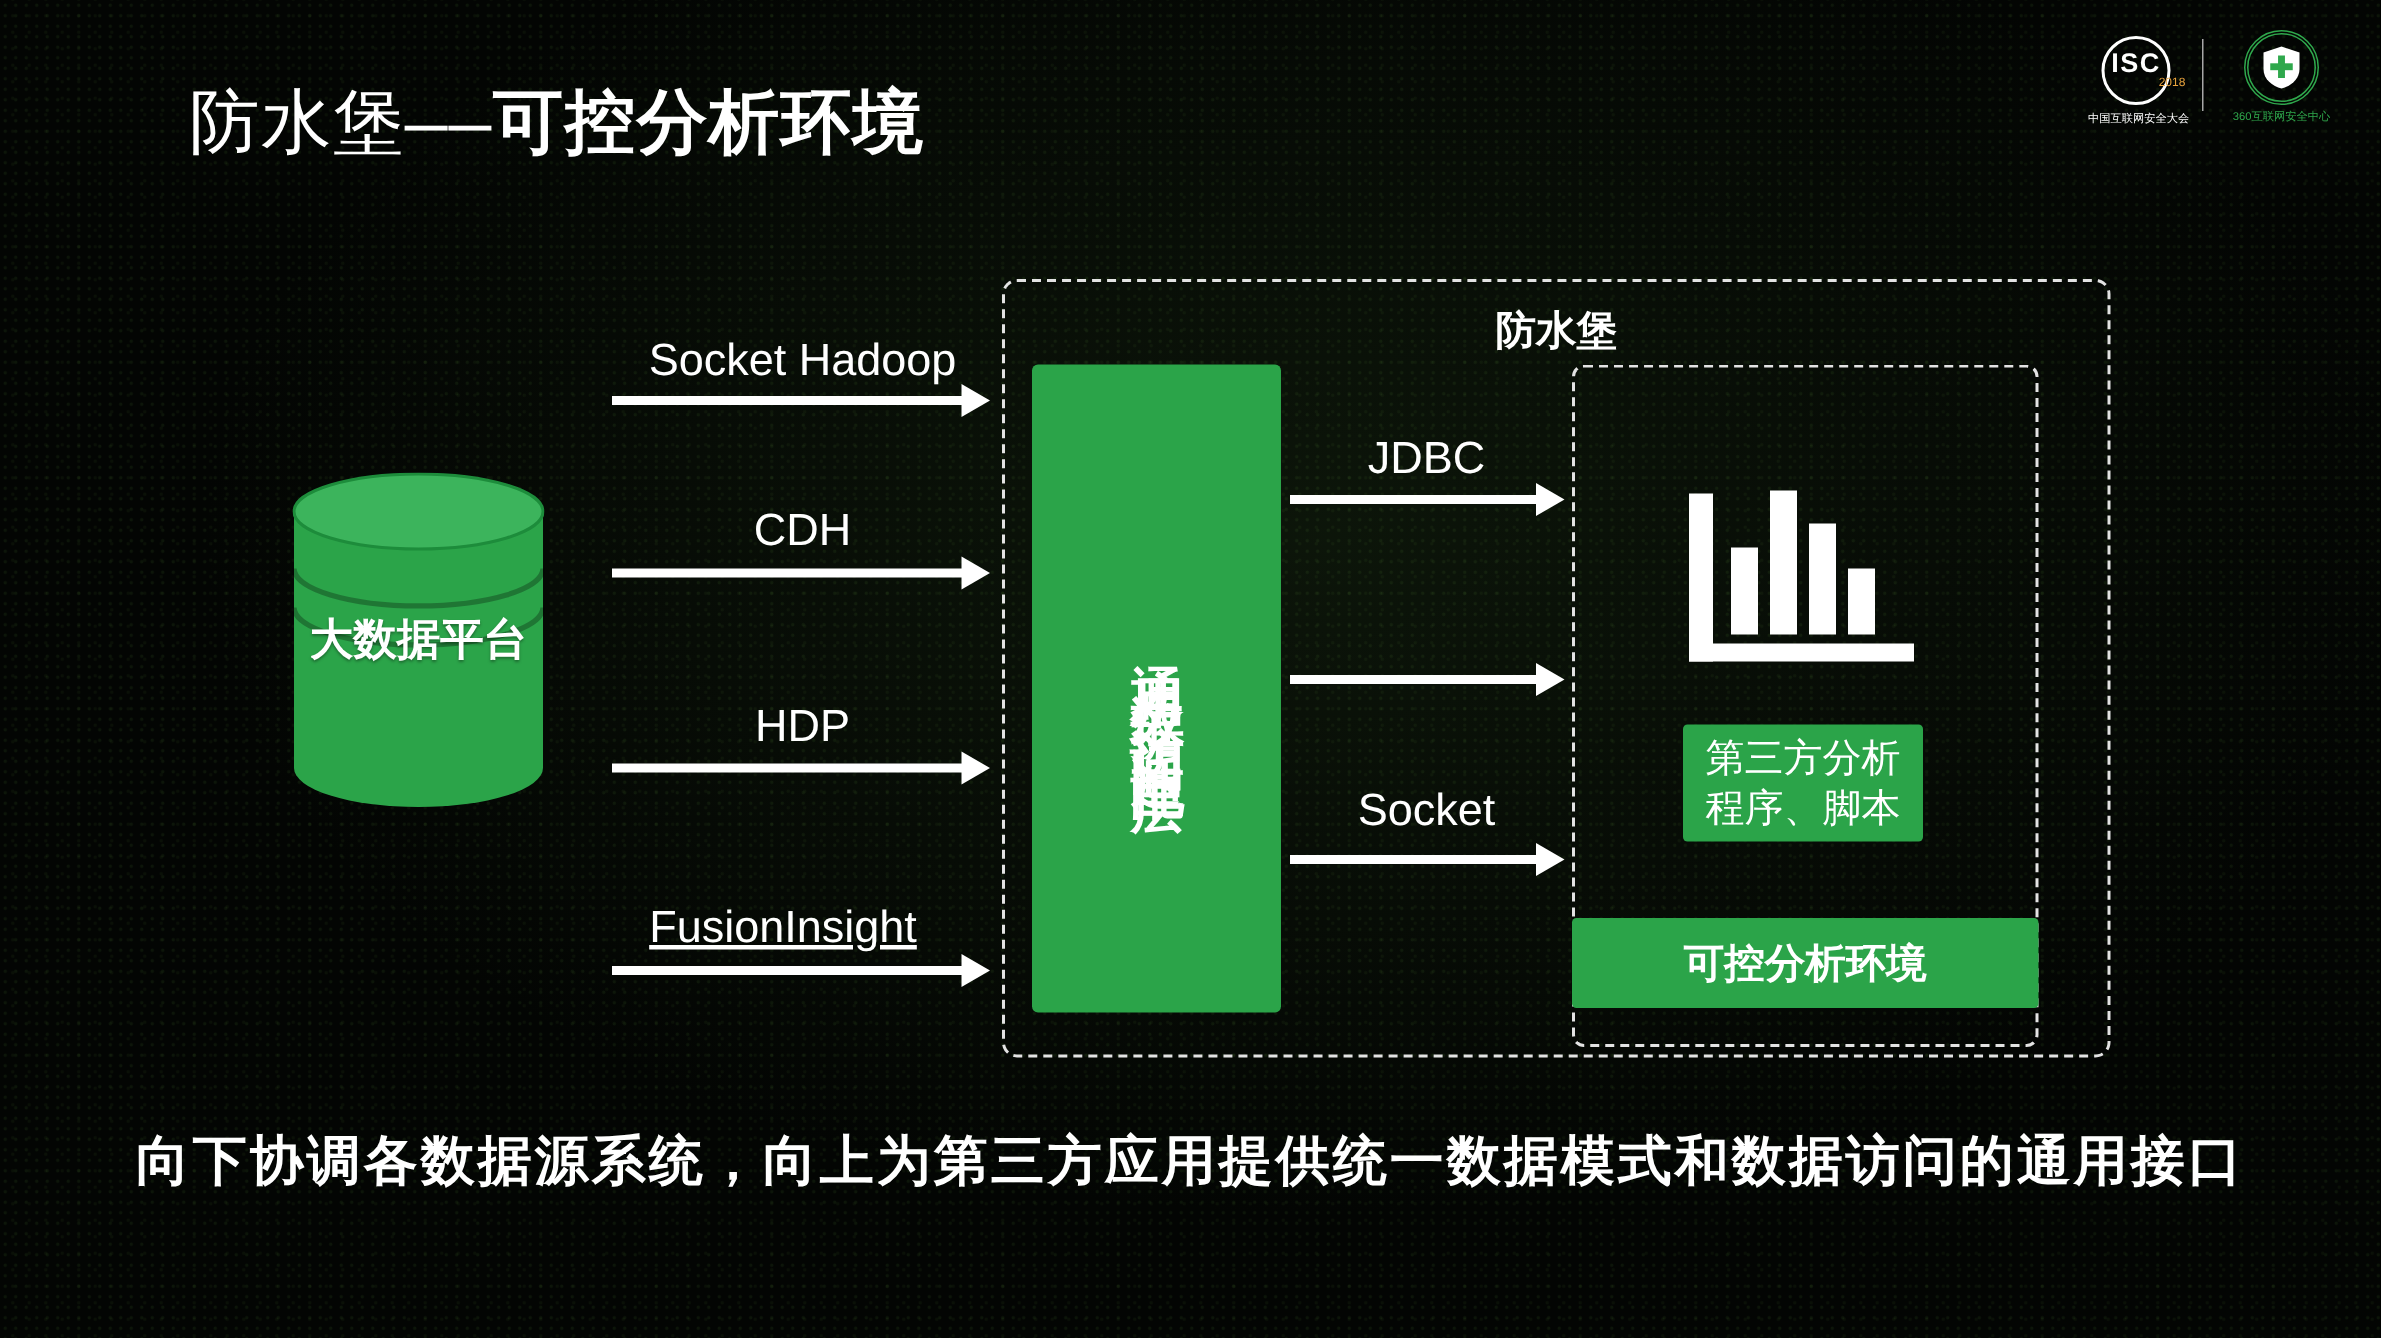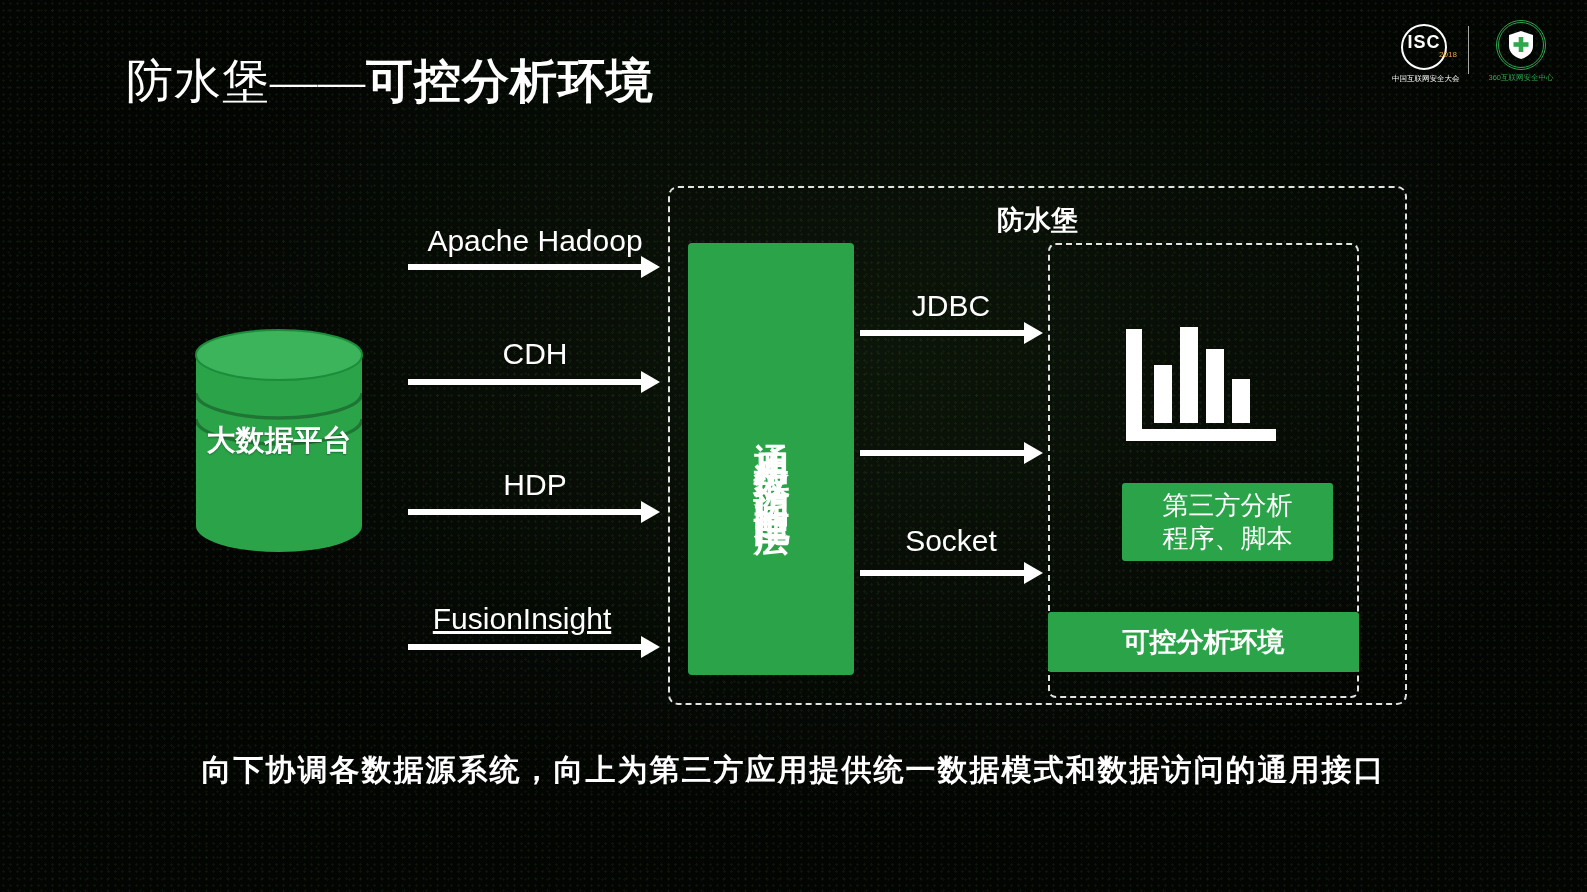--- a/index.html
+++ b/index.html
@@ -15,21 +15,21 @@
       radial-gradient(rgba(96,160,60,0.10) 1px, transparent 1.4px),
       radial-gradient(rgba(120,190,70,0.06) 1px, transparent 1.4px),
       radial-gradient(ellipse at 55% 40%, rgba(40,70,30,0.25), rgba(0,0,0,0) 60%);
     background-size: 7px 7px, 11px 11px, 100% 100%;
     background-position: 0 0, 3px 5px, 0 0;
   }
   .abs { position:absolute; }
 
   
   .title { left:126px; top:50px; font-size:47px; letter-spacing:1px; white-space:nowrap; }
-  .title .serif { font-family:Liberation Serif, serif; font-weight:500; }
+  .title .serif { font-family:Liberation Mono, monospace; font-weight:500; }
   .title .heavy { font-weight:800; }
 
   
   .isc-logo { left:1392px; top:24px; width:64px; text-align:center; }
   .isc-circle {
     width:46px; height:46px; margin:0 auto;
     border:2.5px solid #fff; border-radius:50%;
     display:flex; flex-direction:column; align-items:center; justify-content:center;
   }
   .isc-circle .isc-name { font-size:18px; font-weight:800; letter-spacing:1px; line-height:15px; }
@@ -42,21 +42,21 @@
     border:3px double #2fa84c;
     display:flex; align-items:center; justify-content:center;
   }
   .qihoo-caption { font-size:7.5px; margin-top:3px; color:#2fa84c; white-space:nowrap; }
 
   
   .dashed-box { border:2px dashed #e3e3e3; border-radius:10px; }
   .box-label { position:absolute; left:0; right:0; text-align:center; font-size:27px; font-weight:700; }
 
   .owner-box { left:160px; top:181px; width:238px; height:524px; }
-  .cylinder-wrap { left:195px; top:329px; width:168px; height:224px;font-family:Liberation Serif, serif; }
+  .cylinder-wrap { left:195px; top:315px; width:168px; height:224px;font-family:Liberation Serif, serif; }
   .cylinder-label {
     position:absolute; left:0; right:0; top:92px; text-align:center;
     font-size:29px; font-weight:800; color:#fff; text-shadow:0 1px 2px rgba(0,0,0,0.35);
   }
 
   .waterproof-box { left:668px; top:186px; width:739px; height:519px; }
   .adapter-box {
     left:688px; top:243px; width:166px; height:432px;
     background:#2ba449; border-radius:4px;
     display:flex; align-items:center; justify-content:center;
@@ -83,33 +83,33 @@
   .chart-icon { left:1126px; top:323px; width:152px; height:118px; }
   .chart-icon div { position:absolute; background:#fff; }
   .ci-axis { left:0; bottom:0; width:16px; height:112px; }
   .ci-base { left:0; bottom:0; width:150px; height:12px; }
   .ci-b1 { left:28px;  bottom:18px; width:18px; height:58px; }
   .ci-b2 { left:54px;  bottom:18px; width:18px; height:96px; }
   .ci-b3 { left:80px;  bottom:18px; width:18px; height:74px; }
   .ci-b4 { left:106px; bottom:18px; width:18px; height:44px; }
 
   .third-party-box {
-    left:1122px; top:483px; width:211px; height:78px;
+    left:1122px; top:483px; width:160px; height:78px;
     background:#2ba449; border-radius:3px;
     display:flex; flex-direction:column; align-items:center; justify-content:center;
     font-size:26px; line-height:33px; font-weight:500;
   }
   .env-bar {
     left:1048px; top:612px; width:311px; height:60px;
     background:#2ba449; border-radius:3px;
     display:flex; align-items:center; justify-content:center;
     font-size:27px; font-weight:700;
   }
 
-  .footer { left:0; top:750px; width:100%; text-align:center; font-size:30px; font-weight:800; letter-spacing:2px; white-space:nowrap; }
+  .footer { left:0; top:750px; width:100%; text-align:center; font-size:36px; font-weight:800; letter-spacing:2px; white-space:nowrap; }
 </style>
 </head>
 <body>
 
 <div id="slide">
 
   <div class="abs title">
     <span class="serif">防水堡——</span><span class="heavy">可控分析环境</span>
   </div>
 
@@ -138,21 +138,21 @@
   <div class="abs cylinder-wrap">
     <svg width="168" height="224" viewBox="0 0 168 224">
       <path d="M1,26 L1,197 A83,26 0 0 0 167,197 L167,26 Z" fill="#2ba449"></path>
       <ellipse cx="84" cy="26" rx="83" ry="25" fill="#3cb45c" stroke="#1d8c3b" stroke-width="2"></ellipse>
       <path d="M1,64 A83,25 0 0 0 167,64" fill="none" stroke="rgba(0,0,0,0.28)" stroke-width="3.5"></path>
       <path d="M1,90 A83,25 0 0 0 167,90" fill="none" stroke="rgba(0,0,0,0.28)" stroke-width="3.5"></path>
     </svg>
     <div class="cylinder-label">大数据平台</div>
   </div>
 
-  <div class="arrow-label" style="left:405px; top:224px; width:260px;">Apache Hadoop</div>
+  <div class="arrow-label" style="left:405px; top:224px; width:260px;">Socket Hadoop</div>
   <div class="h-arrow" style="left:408px; top:256px; width:252px;">
       <div class="shaft"></div>
       <div class="head"></div>
     </div>
 
   <div class="arrow-label" style="left:405px; top:337px; width:260px;">CDH</div>
   <div class="h-arrow" style="left:408px; top:371px; width:252px;">
       <div class="shaft"></div>
       <div class="head"></div>
     </div>

